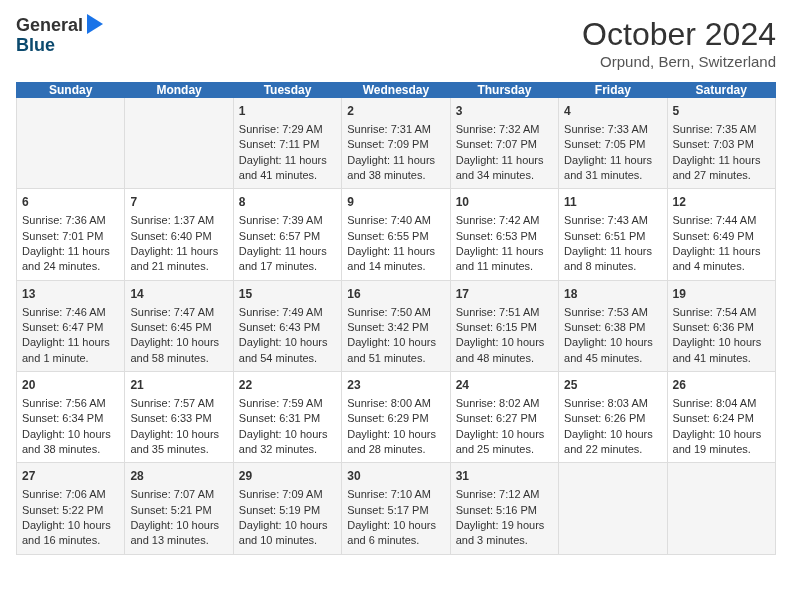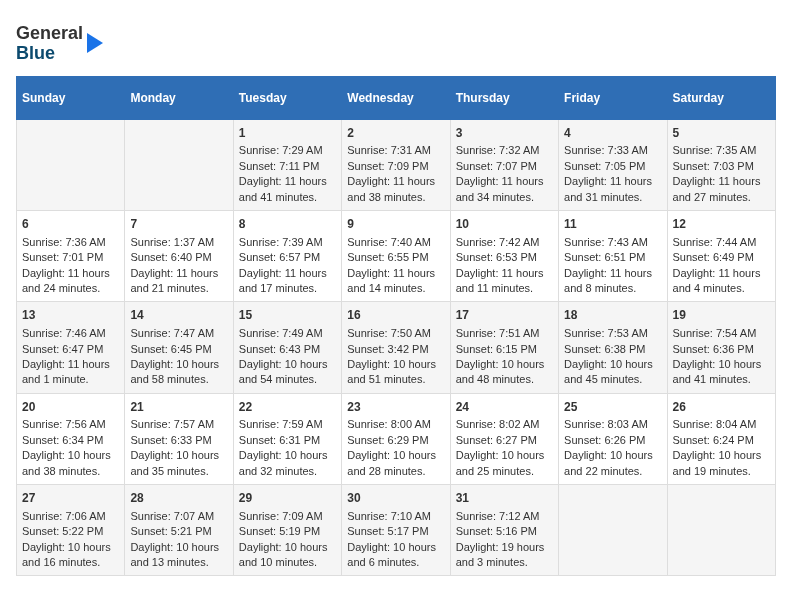--- a/index.html
+++ b/index.html
@@ -11,22 +11,20 @@
       padding: 16px;
     }
     .header {
       display: flex;
       justify-content: space-between;
       align-items: flex-start;
       margin-bottom: 12px;
     }
     .logo {
       display: flex;
-      align-items: center;
-      margin-top: 8px;
     }
     .logo-text {
       font-size: 18px;
       font-weight: bold;
       line-height: 1.1;
     }
     .logo-text .general { color: #333; }
     .logo-text .blue { color: #0c4a6e; }
     .logo-arrow {
       width: 0;
@@ -50,22 +48,22 @@
       color: #555;
     }
     table {
       width: 100%;
       border-collapse: collapse;
       font-size: 11px;
     }
     thead tr th {
       background-color: #2f6eb5;
       color: #fff;
-      text-align: left;
-      padding: 14px 5px;
+      text-align: center;
+      padding: 0 5px;
       font-size: 12px;
       font-weight: bold;
       border: 1px solid #2f6eb5;
     }
     tbody tr td {
       vertical-align: top;
       padding: 5px 5px;
       border: 1px solid #ddd;
       width: 14.28%;
       min-height: 70px;
@@ -91,20 +89,24 @@
 <div class="header">
   <div class="logo">
     <div>
       <div class="logo-text">
         <span class="general">General</span><br>
         <span class="blue">Blue</span>
       </div>
     </div>
     <div class="logo-arrow"></div>
   </div>
+  <div class="title-block">
+    <div class="month-year">October 2024</div>
+    <div class="location">Orpund, Bern, Switzerland</div>
+  </div>
 </div>
 
 <table>
   <thead>
     <tr>
     <th>Sunday</th>
         <th>Monday</th>
         <th>Tuesday</th>
         <th>Wednesday</th>
         <th>Thursday</th>

